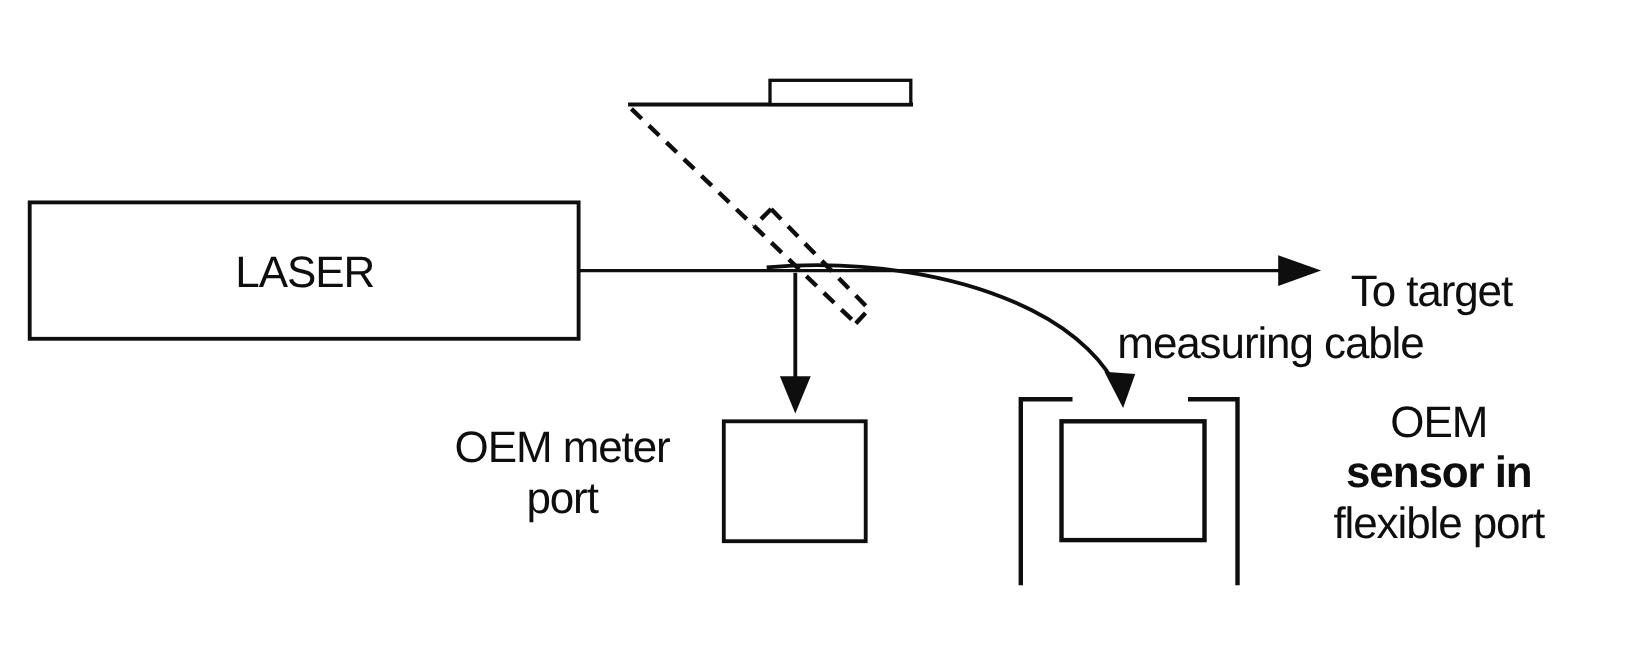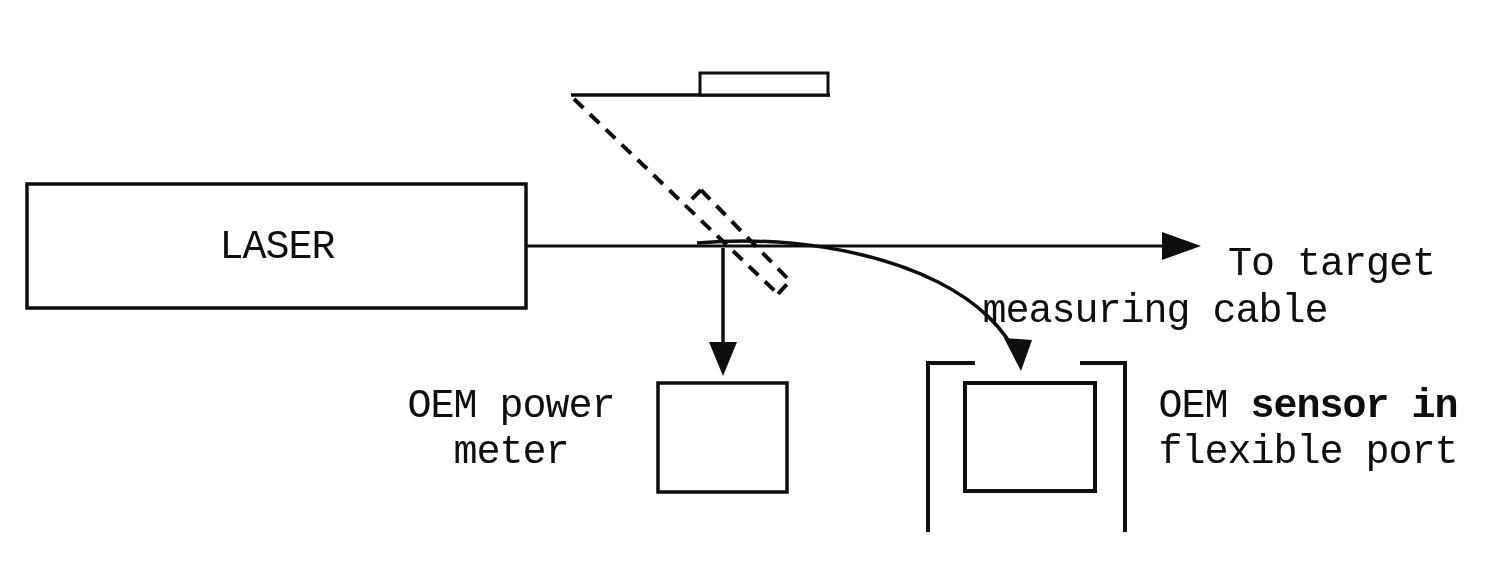--- a/index.html
+++ b/index.html
@@ -6,21 +6,21 @@
     margin: 0;
     padding: 0;
     background: #ffffff;
   }
   .stage {
     position: relative;
     width: 1489px;
     height: 588px;
     background: #ffffff;
     overflow: hidden;
-    font-family: Liberation Mono, monospace;
+    font-family: Liberation Sans, sans-serif;
     color: #0e0e0e;
   }
   .stage svg {
     position: absolute;
     left: 0;
     top: 0;
   }
   .lbl {
     position: absolute;
     font-size: 40px;
@@ -78,22 +78,22 @@
     <rect x="965" y="383" width="130" height="108" stroke-width="4" fill="#ffffff"></rect>
   </svg>
 
   <div class="lbl centered" style="left:277px; top:248px;">LASER</div>
 
   <div class="lbl vcentered" style="left:1228px; top:265px;">To target</div>
 
   <div class="lbl centered" style="left:1155px; top:312px;">measuring cable</div>
 
   <div class="lbl centered" style="left:511px; top:430px;">
-    <div>OEM power</div>
-    <div>meter</div>
+    <div>OEM meter</div>
+    <div>port</div>
   </div>
 
   <div class="lbl centered" style="left:1308px; top:430px;">
     <div class="pre"><span>OEM </span><span class="bold">sensor in</span></div>
     <div>flexible port</div>
   </div>
 
 </div>
 
 </body></html>

